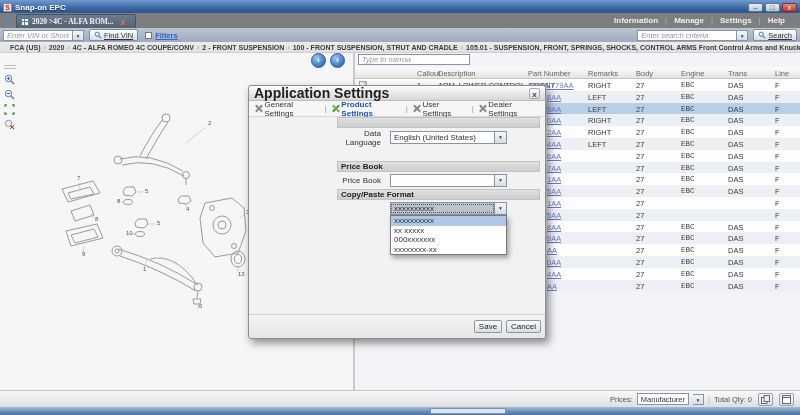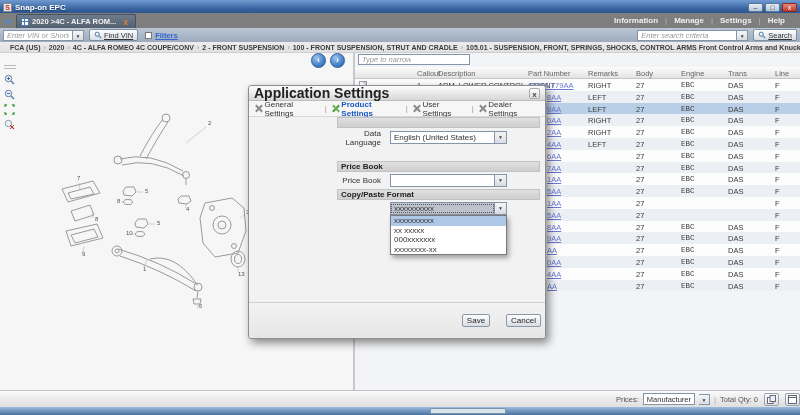--- a/index.html
+++ b/index.html
@@ -21,21 +21,21 @@
   
   .tabbar { position:absolute; left:0; top:13px; width:800px; height:15px; background:#7e7e7e;
     display:flex; align-items:flex-end; }
   .newtab { width:16px; height:13px; color:#3b8de0; font-weight:bold; font-size:11px; line-height:12px; text-align:center; }
   .tab { height:14px; background:linear-gradient(#6d7b8c,#55616f); border:1px solid #46525f; border-bottom:none;
     border-radius:2px 2px 0 0; display:flex; align-items:center; padding:0 4px; gap:3px; min-width:120px; }
   .tab-grid-icon { width:8px; height:8px; background:#fff; border:1px solid #4a7ab5; position:relative; }
   .tab-grid-icon::before, .tab-grid-icon::after { content:""; position:absolute; background:#4a7ab5; }
   .tab-grid-icon::before { left:2px; top:0; width:1px; height:6px; }
   .tab-grid-icon::after { left:0; top:2px; width:6px; height:1px; }
-  .tab-label { color:#f2f2f2; font-size:7.5px; font-weight:bold; }
+  .tab-label { color:#f2f2f2; font-size:7.5px; font-weight:bold;font-family:Liberation Serif, serif; }
   .tab-close { color:#e07b39; font-weight:bold; font-size:9px; margin-left:4px; line-height:8px; }
   .topmenu { margin-left:auto; display:flex; align-items:center; height:15px; padding-right:8px; }
   .topmenu .mi { color:#f0f0f0; font-size:8px; font-weight:bold; padding:0 7px; }
   .topmenu .sep { color:#b5b5b5; }
 
   
   .vinbar { position:absolute; left:0; top:28px; width:800px; height:14px;
     background:linear-gradient(#bac6d4,#9dabbd); display:flex; align-items:center; padding:0 3px; }
   .inputbox { height:11px; background:#fff; border:1px solid #8594a8; display:flex; align-items:center; padding:0 3px; }
   .inputbox .ph { color:#999; font-style:italic; font-size:7.5px; white-space:nowrap; overflow:hidden; }
@@ -85,21 +85,21 @@
   .grow span { position:absolute; top:2px; font-size:7.5px; color:#3a3a3a; white-space:nowrap; } .c-callout { left:62px; } .c-desc { left:83px; }
   .c-part { left:173px; color:#6b79d1 !important; text-decoration:underline; }
   .c-part.frag { left:192px; }
   .c-remarks { left:233px; } .c-body { left:281px; } .c-engine { left:326px;font-family:Liberation Mono, monospace; }
   .c-trans { left:373px; } .c-line { left:420px; }
   .doc-ico { width:8px; height:9px; border:1px solid #9aa3ad; background:#fff; position:absolute; left:4px; top:1.5px; }
   .doc-ico::after { content:""; position:absolute; right:0; top:0; border:2px solid; border-color:#cdd5dd #cdd5dd transparent transparent; }
 
   
   .statusbar { position:absolute; left:0; top:390px; width:800px; height:17px; background:linear-gradient(#fafafa,#dedede);
-    border-top:1px solid #c2c2c2; display:flex; align-items:center; justify-content:flex-end; gap:4px; }
+    border-top:1px solid #c2c2c2; display:flex; align-items:center; justify-content:flex-end; padding-right:6px; gap:4px; }
   .statusbar .lbl { color:#555; font-size:7.5px; }
   .sel { height:12px; background:#fff; border:1px solid #8594a8; display:flex; align-items:center; padding:0 3px; font-size:7.5px; }
   .sb-sep { color:#aaa; }
   .sb-btn { width:15px; height:13px; border:1px solid #97a2ae; border-radius:2px; background:linear-gradient(#fefefe,#d9dfe6);
     display:flex; align-items:center; justify-content:center; margin-left:2px; }
   .taskbar { position:absolute; left:0; top:407px; width:800px; height:8px;
     background:linear-gradient(#9dbcdd,#48719f); }
   .task-item { position:absolute; left:430px; top:1px; width:76px; height:6px; background:#d9e4ef; border:1px solid #7b93ad; border-radius:1px; }
 
   
@@ -131,22 +131,22 @@
   .combo { width:117px; height:13px; background:#fff; border:1px solid #8594a8; display:flex; align-items:center; }
   .combo .cv { flex:1; padding-left:3px; font-size:8px; white-space:nowrap; overflow:hidden; }
   .combo .ca { width:12px; height:11px; border-left:1px solid #8594a8; background:linear-gradient(#f5f5f5,#d8dde3);
     font-size:5px; color:#444; text-align:center; line-height:10px; }
   .combo.open { background:#bcc3cd; }
   .combo.open .cv { outline:1px dotted #555; outline-offset:-1px; }
   .ddlist { position:absolute; left:141px; top:126px; width:117px; background:#fff; border:1px solid #7a7a7a;
     box-shadow:2px 3px 5px rgba(0,0,0,.35); z-index:5; }
   .ddopt { height:9.5px; line-height:9.5px; padding-left:3px; font-size:8px; white-space:nowrap; }
   .ddopt.hl { background:#b0c8e8; }
-  .dlg-footer { position:absolute; left:0; bottom:0; width:100%; height:36px; border-top:1px solid #cfcfcf;
-    background:linear-gradient(#f3f3f3,#e6e6e6); display:flex; align-items:center; justify-content:flex-end; gap:16px; padding-right:4px; border-radius:0 0 3px 3px; }
+  .dlg-footer { position:absolute; left:0; bottom:0; width:100%; height:24px; border-top:1px solid #cfcfcf;
+    background:linear-gradient(#f3f3f3,#e6e6e6); display:flex; align-items:center; justify-content:flex-end; gap:4px; padding-right:4px; border-radius:0 0 3px 3px; }
   .btn { height:13px; min-width:28px; border:1px solid #8a97a6; border-radius:2px; background:linear-gradient(#fdfdfd,#d9dee4);
     font-size:8px; color:#222; text-align:center; line-height:11px; padding:0 4px; }
 
   svg text { font-family:"Liberation Sans", sans-serif; }
 </style>
 </head>
 <body>
 
 <div class="screen">
 

